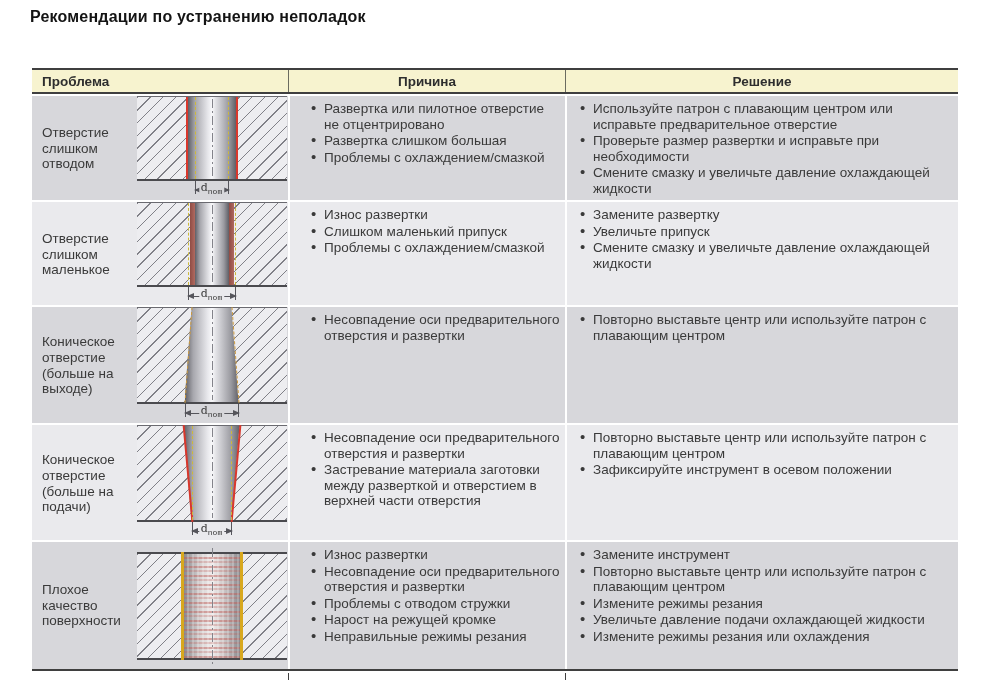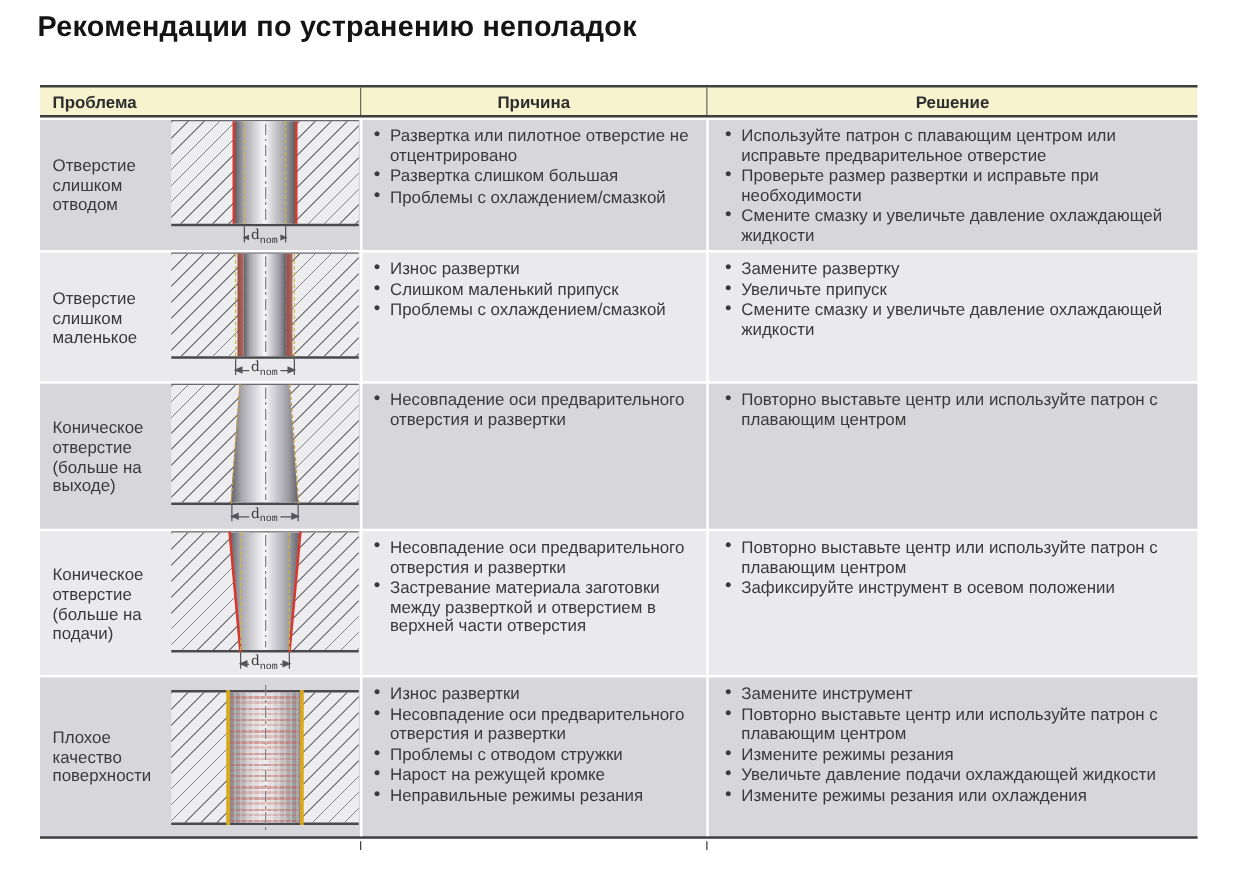--- a/index.html
+++ b/index.html
@@ -1,32 +1,32 @@
 <!DOCTYPE html>
 <html><head>
 <meta charset="utf-8">
 <style>
   html,body{margin:0;padding:0;background:#ffffff;width:990px;height:697px;overflow:hidden;
     font-family:"Liberation Sans","DejaVu Sans",sans-serif;color:#333;}
   .page{position:relative;width:990px;height:697px;background:#fff;}
-  .title{position:absolute;left:30px;top:8px;font-size:23px;font-weight:bold;color:#141414;letter-spacing:.2px;}
+  .title{position:absolute;left:30px;top:8px;font-size:16px;font-weight:bold;color:#141414;letter-spacing:.2px;}
   .table{position:absolute;left:32px;top:68px;width:926px;}
   .thead{display:grid;grid-template-columns:256px 277px 393px;height:22px;align-items:center;
     background:#F7F3CF;border-top:2px solid #3f3f3f;border-bottom:2px solid #3f3f3f;
     font-size:13.5px;font-weight:bold;color:#2e2e2e;}
   .th-problem{padding-left:10px;text-align:left;}
   .th-cause,.th-solution{text-align:left;border-left:1px solid #6b6b60;height:100%;display:flex;align-items:center;justify-content:center;}
   .row{display:grid;grid-template-columns:103px 153px 277px 393px;margin-top:2px;}
   .row.odd{background:#D7D7DB;}
   .row.even{background:#EAEAED;}
   .row.last{border-bottom:2px solid #3f3f3f;}
   .r1{height:104px;}.r2{height:103px;}.r3{height:116px;}.r4{height:115px;}.r5{height:127px;}
   .col-problem{align-self:center;padding-left:10px;padding-right:2px;font-size:13.5px;line-height:1.17;color:#3a3a3a;}
   .col-diagram{display:flex;align-items:center;justify-content:center;}
-  .col-causes,.col-solutions{border-left:2px solid #ffffff;padding:5px 4px 0 8px;}
+  .col-causes,.col-solutions{border-left:2px solid #ffffff;padding:5px 4px 0 20px;}
   .col-solutions{padding-left:12px;}
   ul.blist{list-style:none;margin:0;padding:0;font-size:13.5px;line-height:15.6px;color:#3a3a3a;}
   ul.blist li{position:relative;padding-left:14px;margin:0 0 1px 0;}
   ul.blist li::before{content:"\2022";position:absolute;left:1px;top:-1px;font-size:15px;color:#3a3a3a;}
   
   .diag{position:relative;width:150px;}
   .hatch{position:relative;height:82px;
     background:repeating-linear-gradient(135deg,rgba(92,92,100,.75) 0,rgba(92,92,100,.75) 1px,transparent 1px,transparent 9px),#EDEDF0;
     border-top:1px solid #6a6a70;border-bottom:2px solid #4a4a4e;}
   .tall .hatch{height:94px;}

